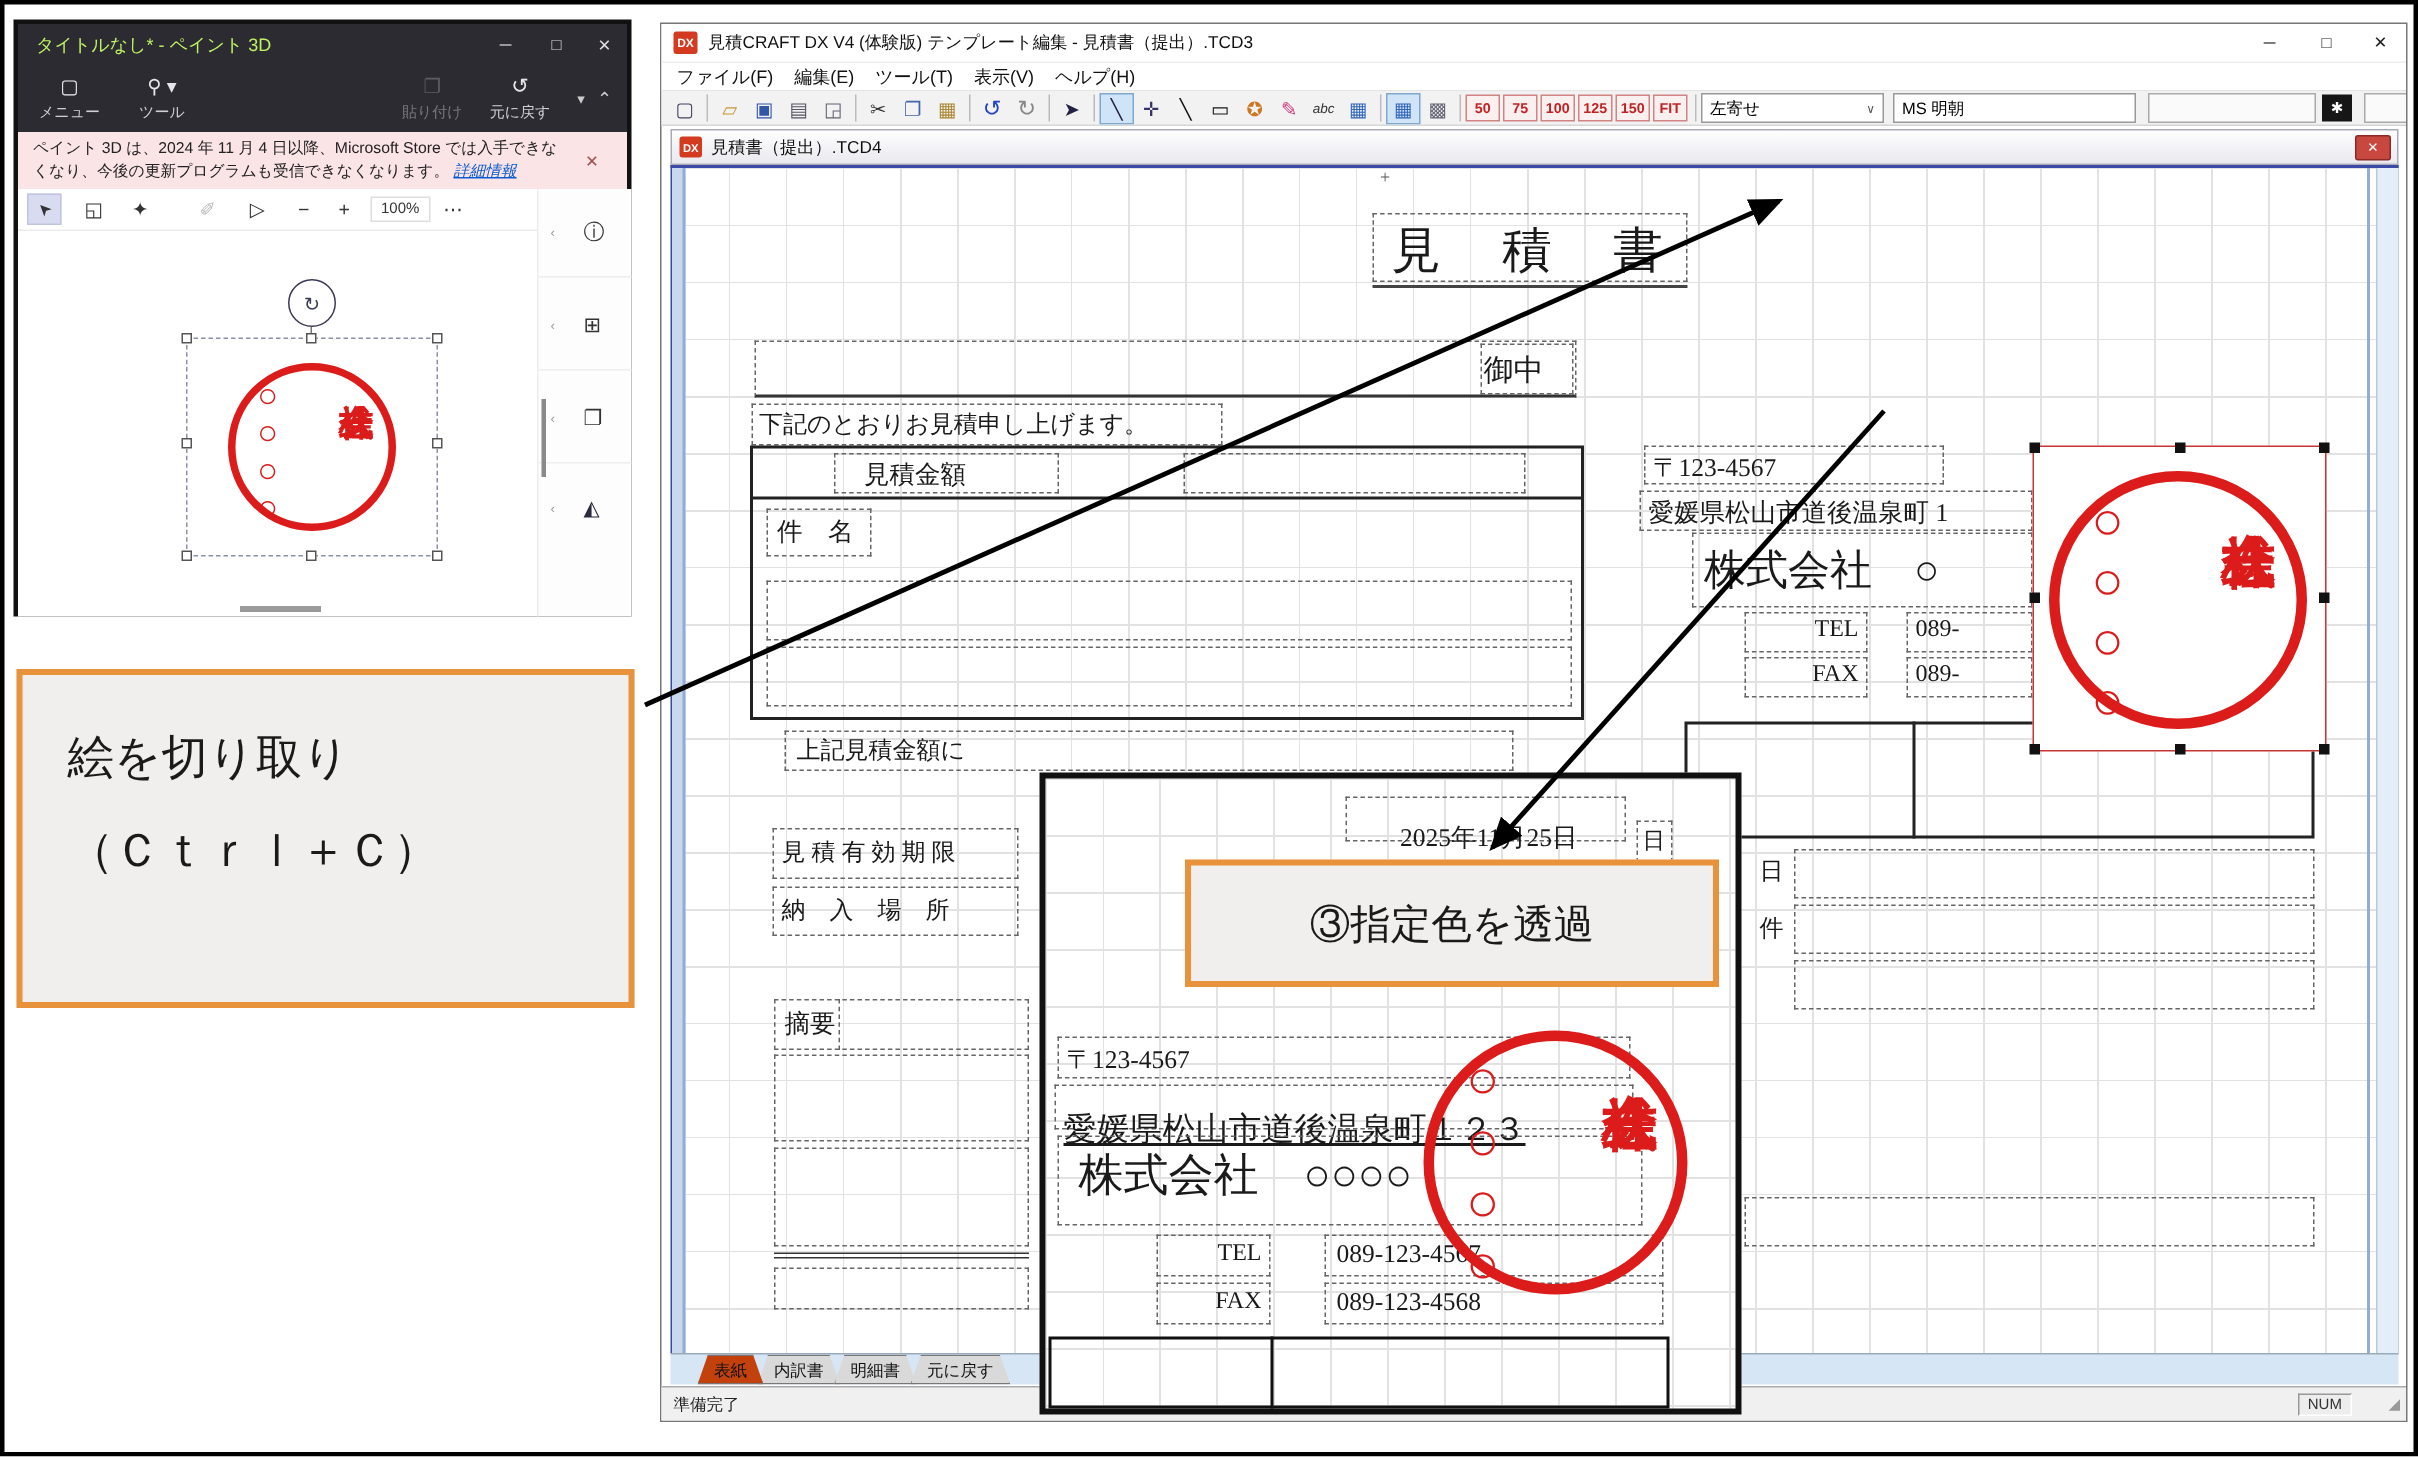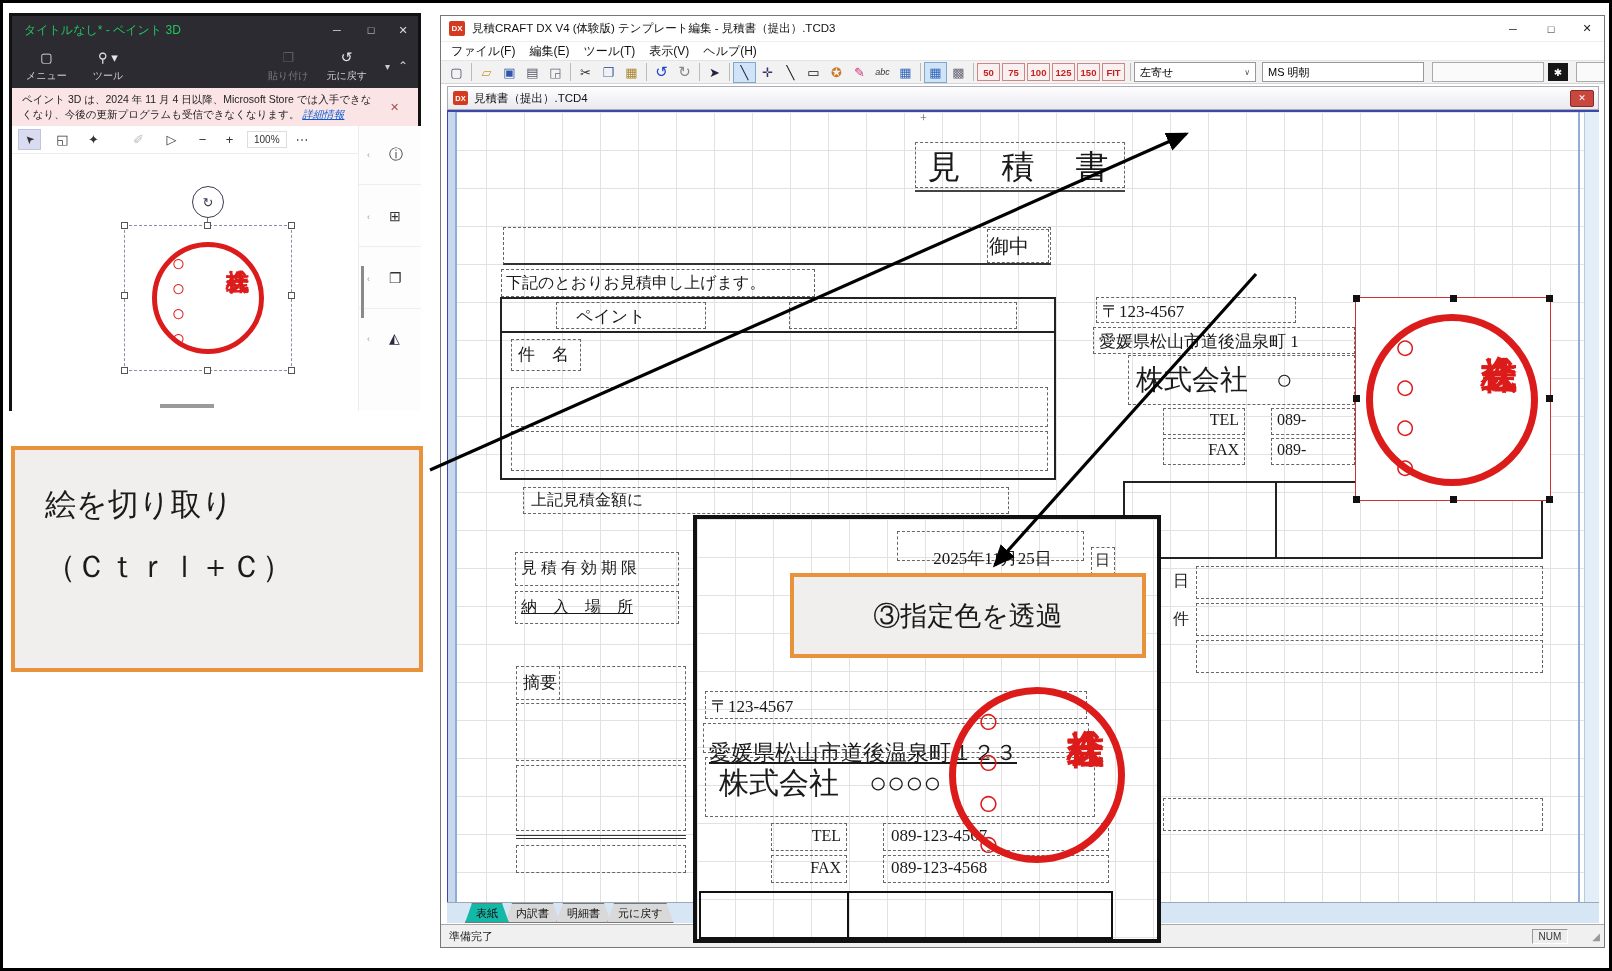--- a/index.html
+++ b/index.html
@@ -21,32 +21,32 @@
   .ic{display:inline-flex;width:21px;height:19px;align-items:center;justify-content:center;font-size:13px;
       border:1px solid transparent;color:#333;flex:0 0 auto;}
   .ic.sel{background:#CFE4F7;border-color:#7FA8CC;}
   .sep{width:1px;height:18px;background:#BBB;margin:0 3px;flex:0 0 auto;}
   .zb{min-width:21px;height:16px;border:1px solid #D08484;color:#C22222;background:#FBF0F0;font-size:9.5px;
       display:inline-flex;align-items:center;justify-content:center;font-weight:bold;margin-right:2px;flex:0 0 auto;}
   .handle{position:absolute;width:7px;height:7px;background:#fff;border:1px solid #555;box-sizing:border-box;}
   .bhandle{position:absolute;width:7px;height:7px;background:#111;box-sizing:border-box;}
   .tab{height:18px;display:inline-flex;align-items:center;justify-content:center;font-size:11px;padding:0 10px;
       background:#D9D9D9;border:1px solid #777;clip-path:polygon(7px 0,calc(100% - 7px) 0,100% 100%,0 100%);margin-right:-4px;color:#111;}
-  .tab.active{background:#14b8a6;z-index:2;}
+  .tab.active{background:#c2410c;z-index:2;}
   .pmini{font-size:10px;color:#CFCFD4;}
 </style>
 </head>
 <body>
 
 <div class="stage">
 
   <div class="abs" style="left:6px;top:10px;width:412px;height:398px;border:3px solid #111;background:#fff;z-index:5;">
 
     <div class="abs" style="left:0;top:0;width:100%;height:28px;background:#2B2B31;display:flex;align-items:center;">
-      <span style="color:#22c55e;font-size:12px;margin-left:12px;">タイトルなし* - ペイント 3D</span>
+      <span style="color:#bef264;font-size:12px;margin-left:12px;">タイトルなし* - ペイント 3D</span>
       <span style="flex:1"></span>
       <span style="color:#DDD;font-size:11px;width:34px;text-align:center;">─</span>
       <span style="color:#DDD;font-size:11px;width:34px;text-align:center;">□</span>
       <span style="color:#DDD;font-size:11px;width:30px;text-align:center;">✕</span>
     </div>
 
     <div class="abs" style="left:0;top:28px;width:100%;height:44px;background:#2B2B31;display:flex;align-items:center;">
       <div style="text-align:center;margin-left:14px;">
         <span style="color:#E6E6EA;font-size:13px;display:block;">▢</span>
         <span class="pmini">メニュー</span>
@@ -237,34 +237,34 @@
     <div class="dash" style="left:500px;top:224px;width:548px;height:38px;border-bottom:2px solid #333;"></div>
     <div class="dash" style="left:984px;top:226px;width:62px;height:34px;"></div>
     <div class="abs" style="left:986px;top:230px;width:60px;font-size:20px;">御中</div>
 
     <div class="dash" style="left:498px;top:266px;width:314px;height:28px;"></div>
     <div class="abs" style="left:503px;top:270px;font-size:16px;">下記のとおりお見積申し上げます。</div>
 
     <div class="abs" style="left:497px;top:294px;width:556px;height:183px;border:2px solid #222;"></div>
     <div class="abs" style="left:497px;top:294px;width:556px;height:36px;border-bottom:2px solid #222;"></div>
     <div class="dash" style="left:553px;top:299px;width:150px;height:27px;"></div>
-    <div class="abs" style="left:573px;top:302px;font-size:17px;">ペイント</div>
+    <div class="abs" style="left:573px;top:302px;font-size:17px;">見積金額</div>
     <div class="dash" style="left:786px;top:299px;width:228px;height:27px;"></div>
     <div class="dash" style="left:508px;top:336px;width:70px;height:32px;"></div>
     <div class="abs" style="left:515px;top:340px;font-size:17px;">件　名</div>
     <div class="dash" style="left:508px;top:384px;width:537px;height:40px;"></div>
     <div class="dash" style="left:508px;top:428px;width:537px;height:40px;"></div>
 
     <div class="dash" style="left:520px;top:484px;width:486px;height:27px;"></div>
     <div class="abs" style="left:528px;top:487px;font-size:16px;">上記見積金額に</div>
 
     <div class="dash" style="left:512px;top:549px;width:164px;height:34px;"></div>
     <div class="abs" style="left:518px;top:555px;font-size:16px;">見 積 有 効 期 限</div>
     <div class="dash" style="left:512px;top:588px;width:164px;height:33px;"></div>
-    <div class="abs" style="left:518px;top:594px;font-size:16px;text-decoration:underline;">納　入　場　所</div>
+    <div class="abs" style="left:518px;top:594px;font-size:16px;">納　入　場　所</div>
 
     <div class="dash" style="left:513px;top:663px;width:170px;height:34px;"></div>
     <div class="abs" style="left:556px;top:663px;width:1px;height:34px;border-left:1px dashed #666;"></div>
     <div class="abs" style="left:520px;top:668px;font-size:17px;">摘要</div>
     <div class="dash" style="left:513px;top:700px;width:170px;height:58px;"></div>
     <div class="dash" style="left:513px;top:762px;width:170px;height:66px;"></div>
     <div class="abs" style="left:513px;top:832px;width:170px;height:4px;border-top:1.5px solid #333;border-bottom:1.5px solid #333;"></div>
     <div class="dash" style="left:513px;top:842px;width:170px;height:28px;"></div>
 
     <div class="dash" style="left:1093px;top:294px;width:200px;height:26px;"></div>

